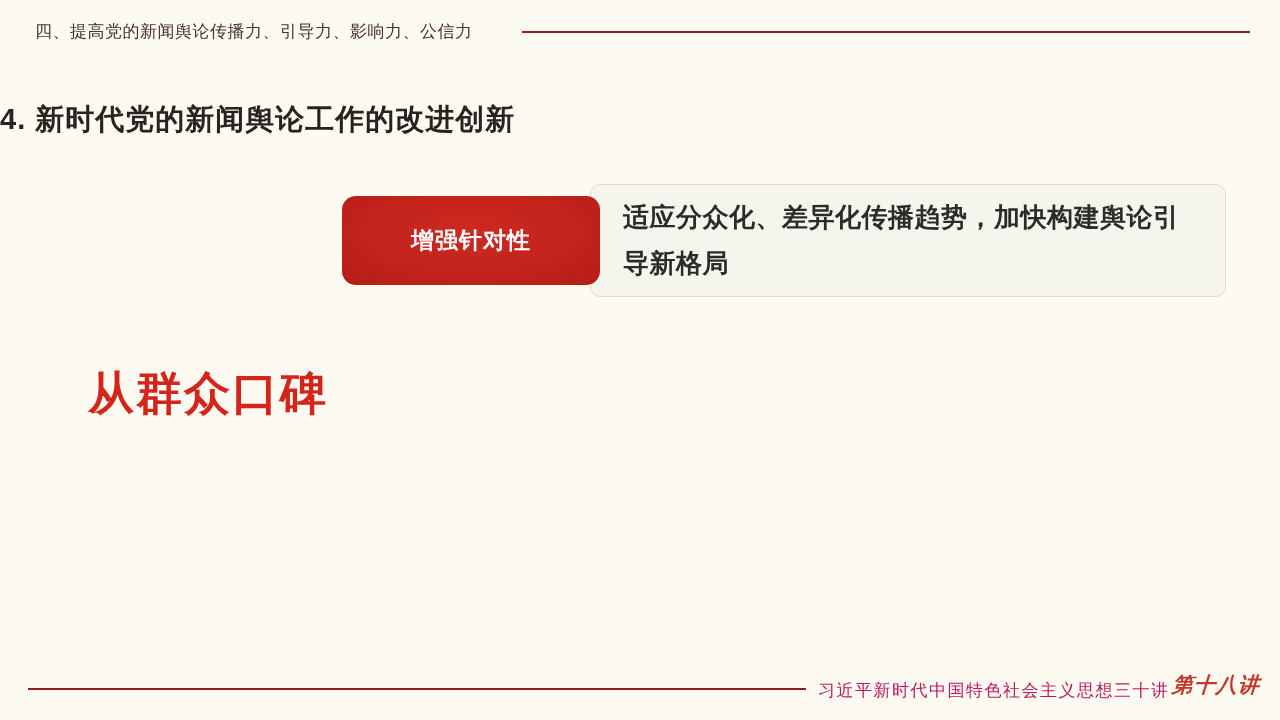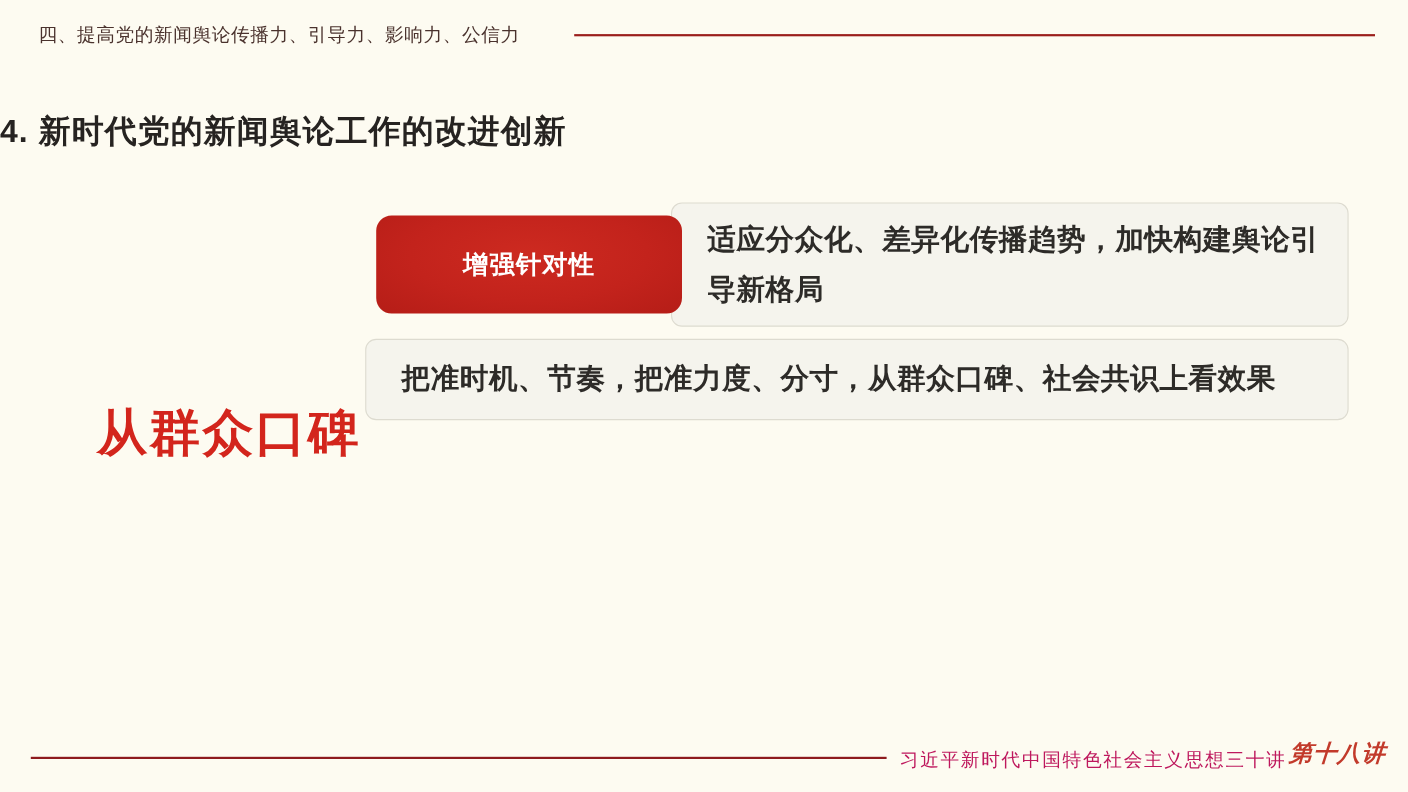--- a/index.html
+++ b/index.html
@@ -57,21 +57,21 @@
     width: 884px;
   }
   .feature-row {
     display: flex;
     align-items: center;
     height: 89px;
     margin-bottom: 15px;
   }
   .feature-label {
     flex: none;
-    width: 278px; height: 89px;
+    width: 258px; height: 89px;
     box-sizing: border-box;
     background: radial-gradient(ellipse at 50% 40%, #cd2a20 0%, #c3231c 55%, #b51d17 100%);
     border-radius: 14px;
     color: #ffffff;
     font-size: 23px;
     font-weight: bold;
     display: flex;
     flex-direction: column;
     align-items: center;
     justify-content: center;
@@ -145,23 +145,20 @@
     <div class="feature-label">
       <span>增强针对性</span>
     </div>
     <div class="feature-desc">
       <span class="desc-text">适应分众化、差异化传播趋势，加快构建舆论引导新格局</span>
     </div>
   </div>
 
 
   <div class="feature-row">
-    <div class="feature-desc">
-      <span class="desc-text">把准时机、节奏，把准力度、分寸，从群众口碑、社会共识上看效果</span>
-    </div>
   </div>
 
   <div class="feature-row">
   </div>
 
 </div>
 
 <div class="footer-rule"></div>
 <div class="footer-series">习近平新时代中国特色社会主义思想三十讲</div>
 <div class="footer-badge">第十八讲</div>

